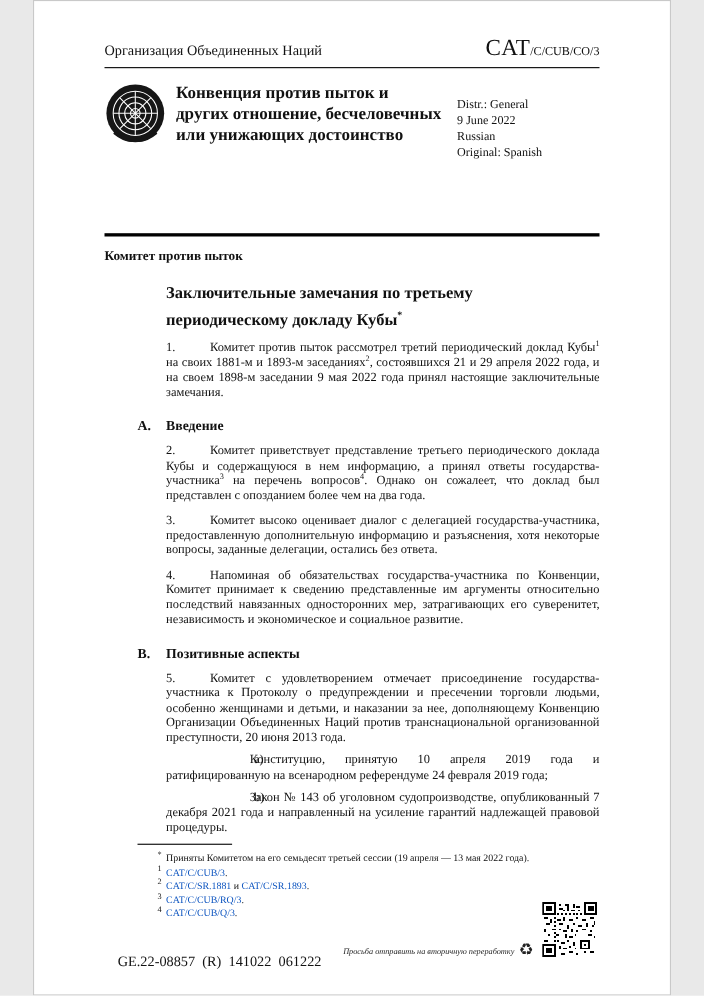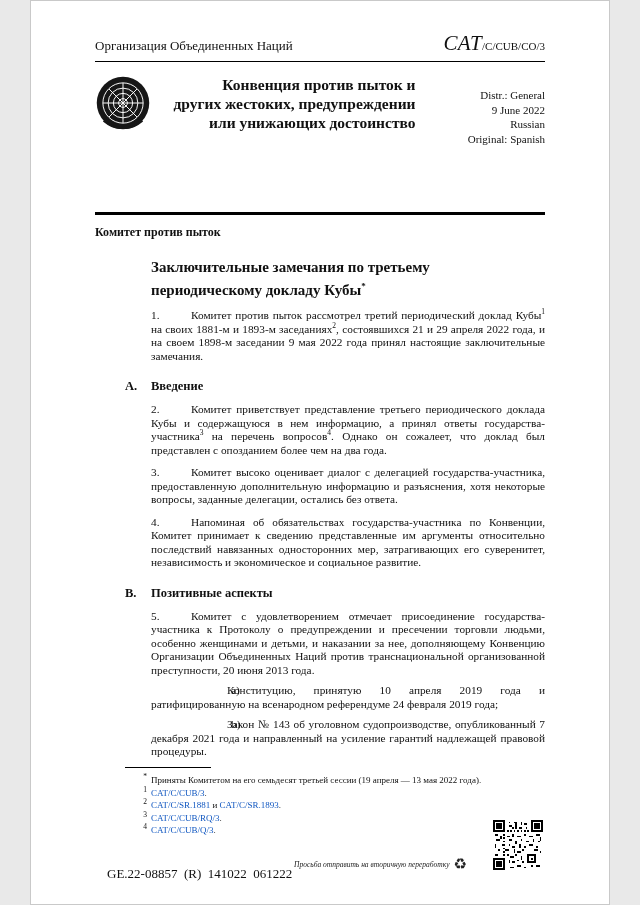--- a/index.html
+++ b/index.html
@@ -8,24 +8,24 @@
     width:580px; height:905px; background:#ffffff; position:relative;
     margin:0 auto; border:1px solid #c9c9c9;
     font-family:"Liberation Serif", serif; color:#111;
     padding:30px 64px 0 64px; overflow:hidden;
   }
 
   
   .top-row { display:flex; justify-content:space-between; align-items:baseline;
     border-bottom:1px solid #000; padding-bottom:5px; }
   .org-name { font-size:13px; }
-  .symbol-big { font-size:21px; letter-spacing:.3px;font-style:italic; }
+  .symbol-big { font-size:21px; letter-spacing:.3px; }
   .symbol-small { font-size:11px; }
 
-  .masthead { display:flex; padding-top:13px; min-height:150px;text-align:right; }
+  .masthead { display:flex; padding-top:13px; min-height:150px; }
   .emblem { width:56px; height:56px; flex:0 0 auto; margin-right:9px; }
   .conv-title { font-weight:bold; font-size:15.5px; line-height:19px; width:300px; }
   .distr-block { margin-left:auto; width:152px; font-size:11px; line-height:14.5px; padding-top:13px; }
   .thick-rule { border-top:3px solid #000; }
 
   
   .committee { margin-top:10px; font-size:12px; font-weight:bold; }
   .doc-title { margin:18px 0 0 56px; font-size:15px; line-height:19px; font-weight:bold; width:380px; }
   .doc-title sup { font-size:9px; font-weight:bold; }
 
@@ -41,21 +41,21 @@
 
   
   .footnotes { position:absolute; left:64px; right:80px; top:766px; font-size:9px; line-height:12.5px; }
   .fn-rule { width:86px; border-top:1px solid #000; margin:0 0 6px 30px; }
   .fn-line { margin-left:40px; }
   .fn-marker { display:inline-block; width:12px; text-align:right; margin-right:4px; font-size:7.5px; vertical-align:super; line-height:0; }
   .fn-link { color:#0f56c0; text-decoration:none; cursor:pointer; }
 
   
   .footer-left { position:absolute; left:76px; bottom:22px; font-size:13px; white-space:pre; }
-  .recycle { position:absolute; right:142px; bottom:32px; font-size:7.5px; font-style:italic;
+  .recycle { position:absolute; right:124px; bottom:32px; font-size:7.5px; font-style:italic;
     display:flex; align-items:center; gap:4px; color:#222; }
   .recycle-icon { font-size:15px; font-style:normal; line-height:1; }
   .qr { position:absolute; right:66px; bottom:34px; width:50px; height:50px; }
 </style>
 </head>
 <body>
 
 <div class="page">
 
   <div class="top-row">
@@ -75,21 +75,21 @@
           <line x1="32" y1="9" x2="32" y2="55"></line>
           <line x1="9" y1="32" x2="55" y2="32"></line>
           <line x1="16" y1="16" x2="48" y2="48"></line>
           <line x1="48" y1="16" x2="16" y2="48"></line>
         </g>
         <path d="M10 52 Q22 62 32 60 Q42 62 54 52" stroke="#161616" stroke-width="3" fill="none"></path>
       </svg>
     </div>
     <div class="conv-title">
       <div>Конвенция против пыток и</div>
-      <div>других жестоких, предупреждении</div>
+      <div>других отношение, бесчеловечных</div>
       <div>или унижающих достоинство</div>
     </div>
     <div class="distr-block">
       <div>Distr.: General</div>
       <div>9 June 2022</div>
       <div>Russian</div>
       <div>Original: Spanish</div>
     </div>
   </div>
 

